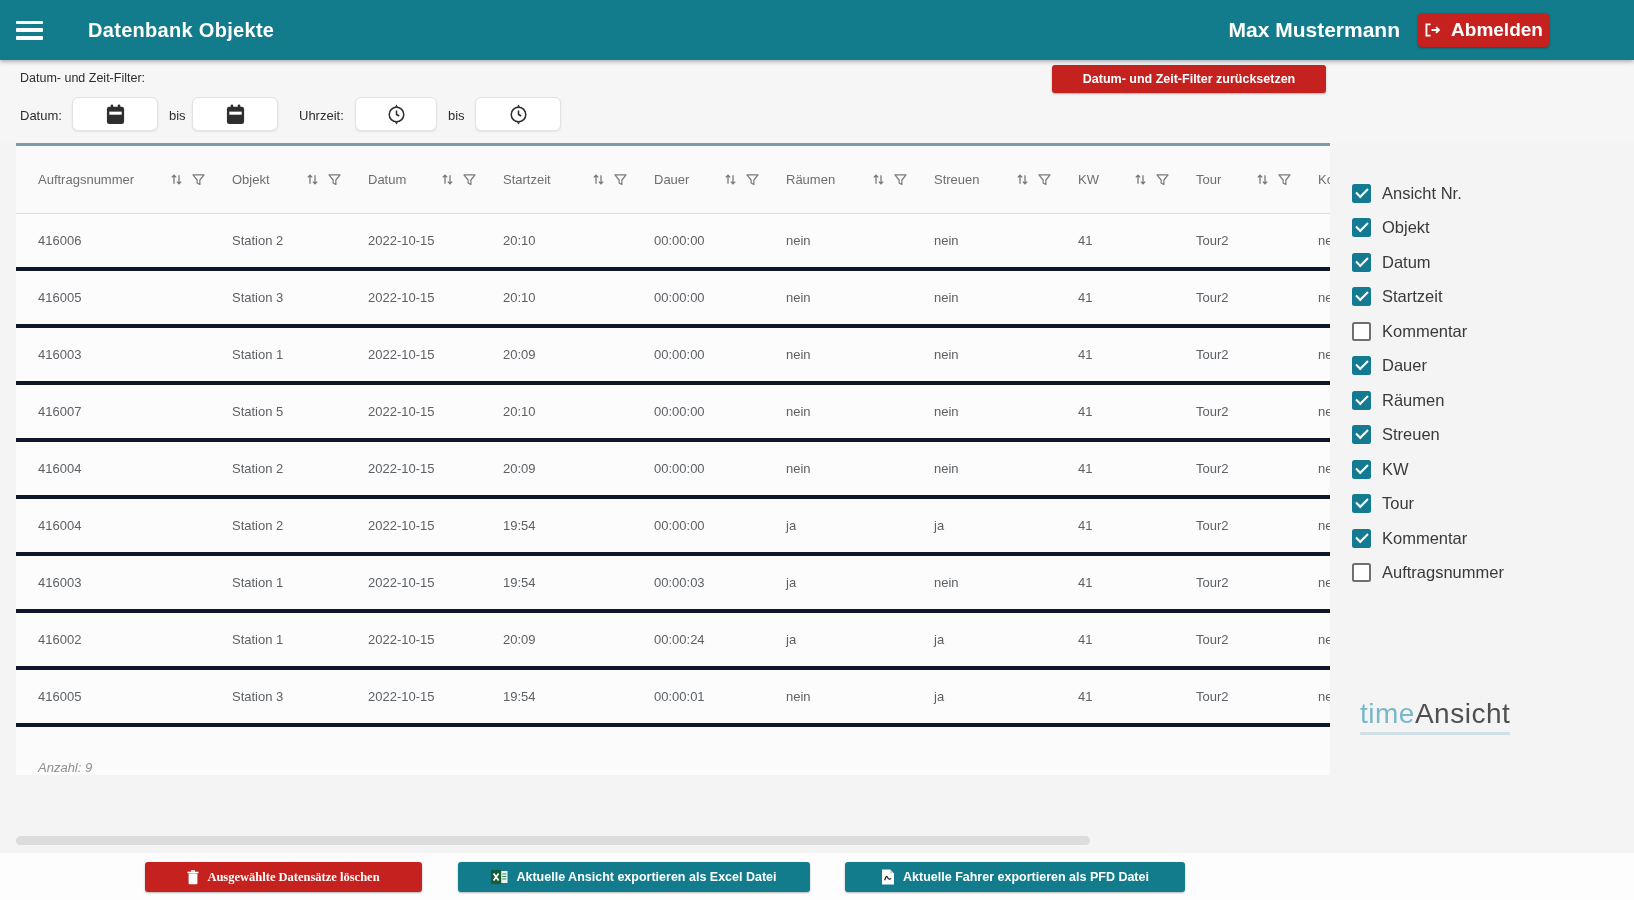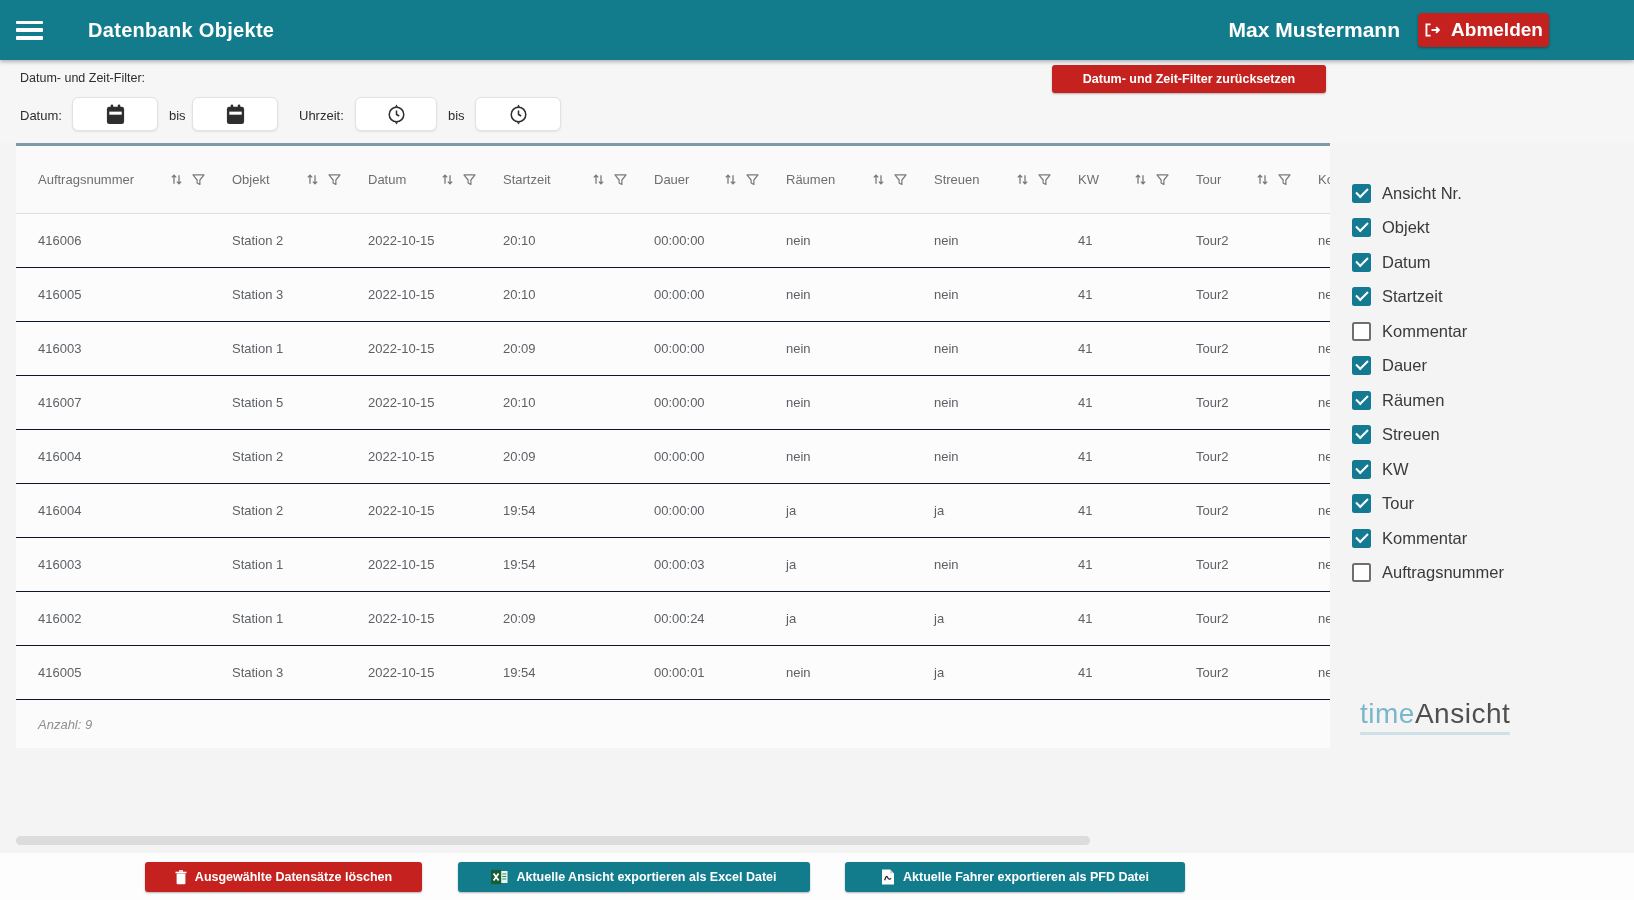--- a/index.html
+++ b/index.html
@@ -47,23 +47,23 @@
   
   .table{
     position:absolute;left:16px;top:143px;width:1314px;
     border-top:3px solid #7d9aa9;background:#fcfcfc;overflow:hidden;
   }
   .thead{display:flex;height:67px;align-items:center;border-bottom:1px solid #dfdfdf;background:#fafafa;}
   .th{display:flex;align-items:center;box-sizing:border-box;flex:none;font-size:13px;color:#6e6e6e;overflow:hidden;white-space:nowrap;cursor:pointer;}
   .th .lbl{padding-left:22px;}
   .hicons{margin-left:auto;display:flex;align-items:center;gap:9px;padding-right:5px;}
   .hicons svg{display:block;cursor:pointer;}
-  .trow{display:flex;height:53px;align-items:center;border-bottom:1px solid #0f172a;background:#fcfcfc;cursor:pointer;}
+  .trow{display:flex;height:53px;align-items:center;border-bottom:4px solid #0f172a;background:#fcfcfc;cursor:pointer;}
   .td{box-sizing:border-box;flex:none;padding-left:22px;font-size:13px;color:#5d6166;white-space:nowrap;overflow:hidden;}
-  .tfoot{display:flex;height:48px;align-items:center;background:#fbfbfb;}
+  .tfoot{display:flex;height:48px;align-items:flex-end;background:#fbfbfb;}
   .tfoot .cnt{padding-left:22px;font-size:13px;color:#8f8f8f;font-style:italic;}
   
   .sidebar{position:absolute;left:1352px;top:160px;width:282px;}
   .sb-heading{font-size:17.5px;color:#3a3a3a;line-height:25px;}
   .cb-list{margin-top:16px;}
   .cb-item{display:flex;align-items:center;height:34.5px;gap:11px;cursor:pointer;}
   .cb{width:19px;height:19px;box-sizing:border-box;border-radius:2.5px;flex:none;}
   .cb.checked{background:var(--checkbox-teal,#147a92);}
   .cb.checked::after{
     content:"";display:block;width:10px;height:5px;
@@ -78,21 +78,21 @@
   .logo .tagline{width:150px;height:3px;background:#cfe0e7;border-radius:1px;margin-top:2px;}
   
   .footer-band{position:absolute;left:0;top:853px;width:100%;height:47px;background:#fdfdfd;}
   .hscroll-thumb{position:absolute;left:16px;top:836px;width:1074px;height:9px;border-radius:5px;background:#dcdcdc;cursor:pointer;}
   .act-btn{
     position:absolute;top:862px;height:30px;border:none;border-radius:3px;
     color:#fff;font-weight:bold;font-size:12.5px;font-family:inherit;
     display:flex;align-items:center;justify-content:center;gap:8px;
     box-shadow:0 1px 2px rgba(0,0,0,.3);cursor:pointer;
   }
-  .del-btn{left:145px;width:277px;background:var(--danger-red,#c5221f);}
+  .del-btn{left:145px;width:277px;background:var(--danger-red,#c5221f);font-family:Liberation Serif, serif;}
   .xls-btn{left:458px;width:352px;background:var(--accent-teal,#127c8d);}
   .pdf-btn{left:845px;width:340px;background:var(--accent-teal,#127c8d);}
 </style>
 </head>
 <body>
 
 <header class="topbar">
   <div class="burger">
       <span></span>
       <span></span>

